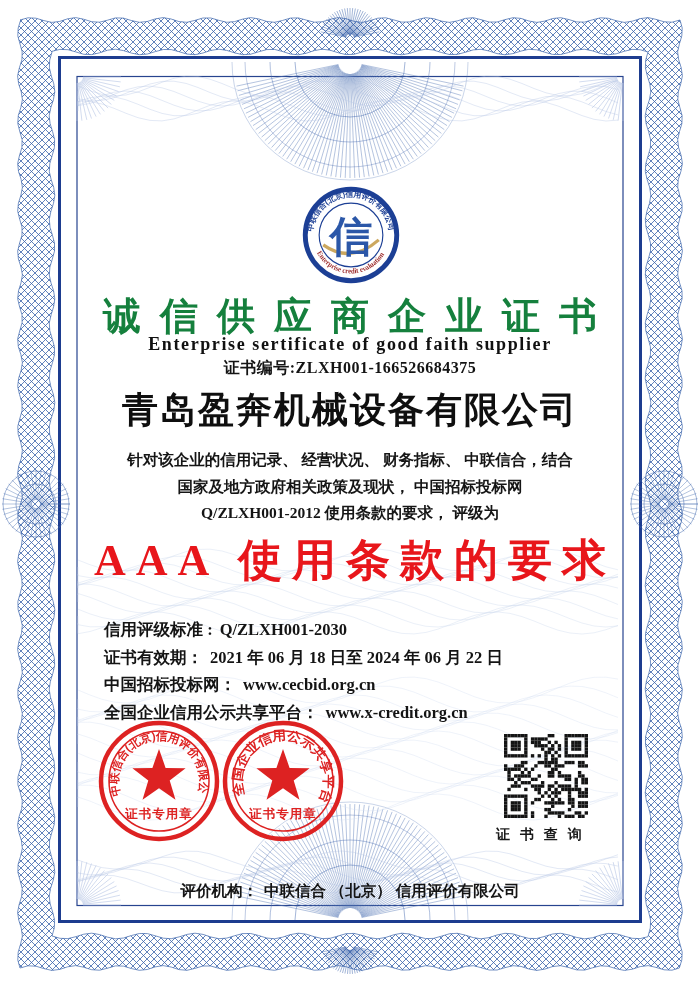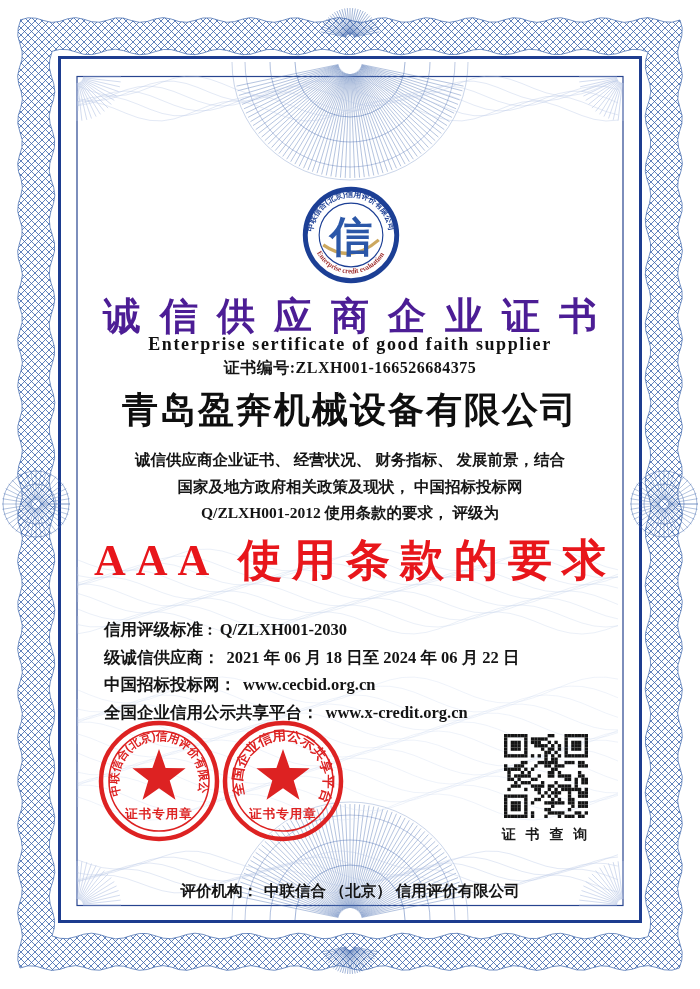--- a/index.html
+++ b/index.html
@@ -4,37 +4,37 @@
 <style>
   html,body{margin:0;padding:0;background:#fff;}
   .cert{position:relative;width:700px;height:989px;background:#fff;overflow:hidden;
         font-family:"Liberation Sans",sans-serif;color:#141414;}
   #deco{position:absolute;left:0;top:0;z-index:0;}
   .content{position:absolute;left:0;top:0;width:700px;height:989px;z-index:1;}
   .abs{position:absolute;}
   .ctr{left:0;width:700px;text-align:center;}
   .logo-wrap{left:302px;top:186px;width:98px;height:98px;}
   .title-cn{top:291px;font-size:38px;font-weight:bold;letter-spacing:19px;text-indent:19px;
-            font-family:"Liberation Sans",sans-serif;color:#4c1d95;}
+            font-family:"Liberation Sans",sans-serif;color:#15803d;}
   .title-en{top:334px;font-size:18px;font-weight:bold;letter-spacing:1.6px;
             font-family:"Liberation Serif",serif;color:#111;}
   .cert-no{top:358px;font-size:16px;font-weight:bold;font-family:"Liberation Serif",serif;letter-spacing:.5px;}
   .company{top:386px;font-size:36px;font-weight:bold;letter-spacing:2px;color:#0f0f0f;}
   .paragraph{top:447px;font-size:15.5px;font-weight:bold;line-height:26.5px;
              font-family:"Liberation Serif",serif;color:#151515;}
   .rating{top:531px;font-size:44px;font-weight:bold;letter-spacing:10px;text-indent:10px;
           font-family:"Liberation Serif",serif;color:#e8161b;}
   .details{left:104px;top:616px;font-size:16.5px;font-weight:bold;
            font-family:"Liberation Serif",serif;}
   .details .row{height:27.5px;line-height:27.5px;white-space:nowrap;}
   .details .lbl{margin-right:7px;}
   .seal{width:124px;height:124px;}
   .seal-1{left:97px;top:719px;}
   .seal-2{left:221px;top:719px;}
-  .qr-caption{left:496px;top:826px;width:100px;text-align:center;font-size:14px;
+  .qr-caption{left:496px;top:826px;width:100px;font-size:14px;
               font-weight:bold;letter-spacing:3px;color:#1a1a1a;}
   .footer-line{top:881px;font-size:15.5px;font-weight:bold;font-family:Liberation Serif, serif;}
   .footer-line .lbl{margin-right:6px;}
   svg text{user-select:none;}
 </style>
 </head>
 <body>
 
 <div class="cert">
 
@@ -429,33 +429,33 @@
 
     <div class="abs ctr title-cn">诚信供应商企业证书</div>
     <div class="abs ctr title-en">Enterprise sertificate of good faith supplier</div>
     <div class="abs ctr cert-no">
       <span>证书编号:</span><span>ZLXH001-166526684375</span>
     </div>
 
     <div class="abs ctr company">青岛盈奔机械设备有限公司</div>
 
     <div class="abs ctr paragraph">
-      <div>诚信供应商企业证书、 经营状况、 财务指标、 发展前景，结合</div>
+      <div>针对该企业的信用记录、 经营状况、 财务指标、 中联信合，结合</div>
       <div>国家及地方政府相关政策及现状， 中国招标投标网</div>
       <div>Q/ZLXH001-2012 使用条款的要求， 评级为</div>
     </div>
 
     <div class="abs ctr rating">AAA 使用条款的要求</div>
 
     <div class="abs details">
       <div class="row">
         <span class="lbl">信用评级标准 :</span><span>Q/ZLXH001-2030</span>
       </div>
       <div class="row">
-        <span class="lbl">级诚信供应商：</span><span>2021 年 06 月 18 日至 2024 年 06 月 22 日</span>
+        <span class="lbl">证书有效期：</span><span>2021 年 06 月 18 日至 2024 年 06 月 22 日</span>
       </div>
       <div class="row">
         <span class="lbl">中国招标投标网：</span><span>www.cecbid.org.cn</span>
       </div>
       <div class="row">
         <span class="lbl">全国企业信用公示共享平台：</span><span>www.x-credit.org.cn</span>
       </div>
     </div>
 
     <div class="abs seal seal-1">

